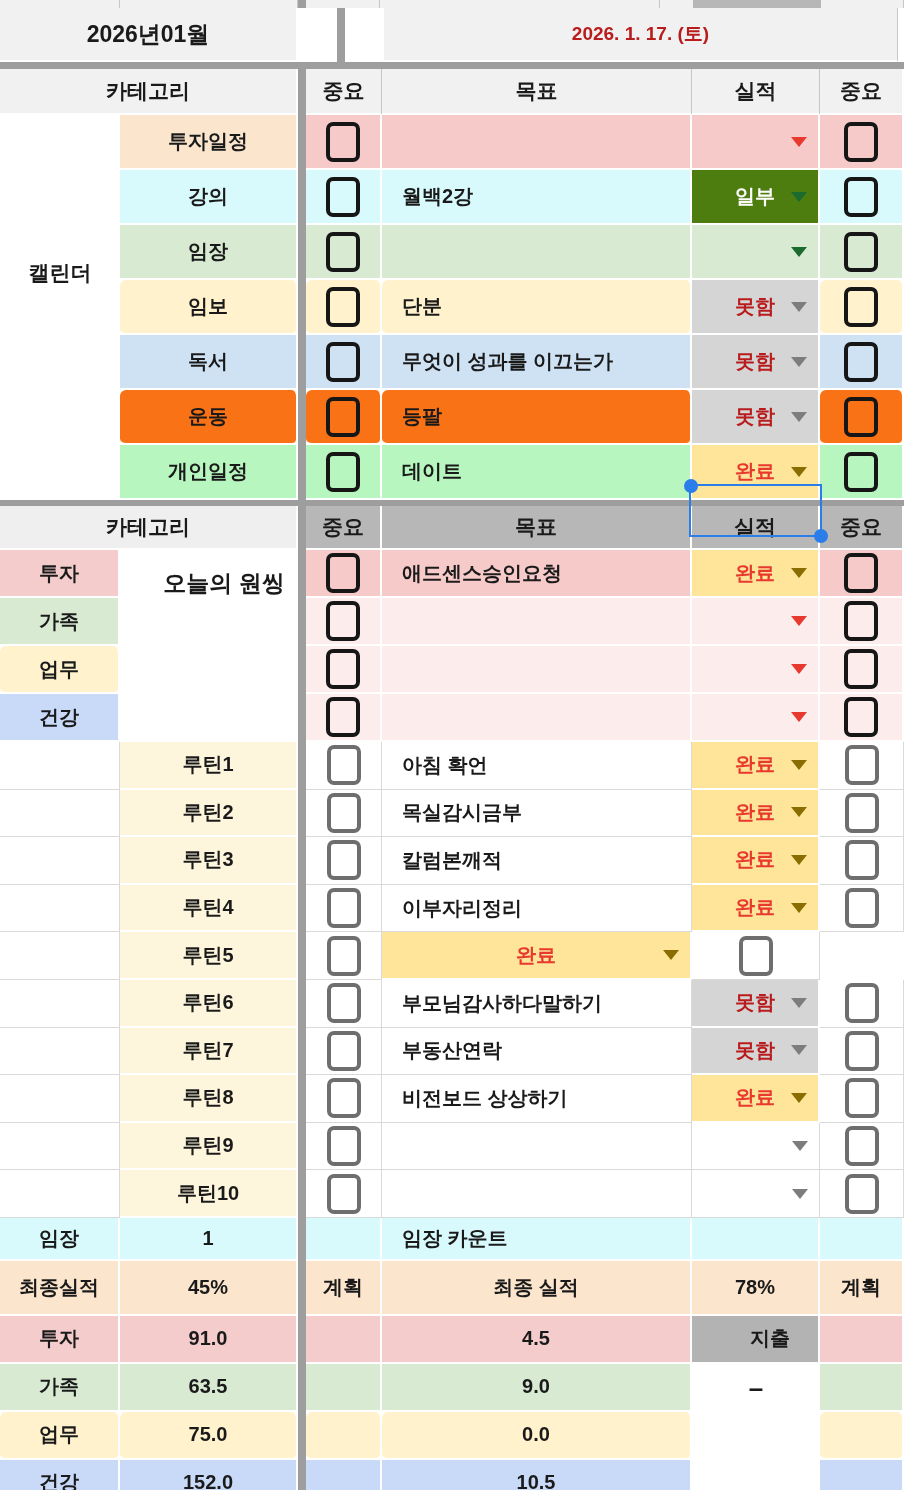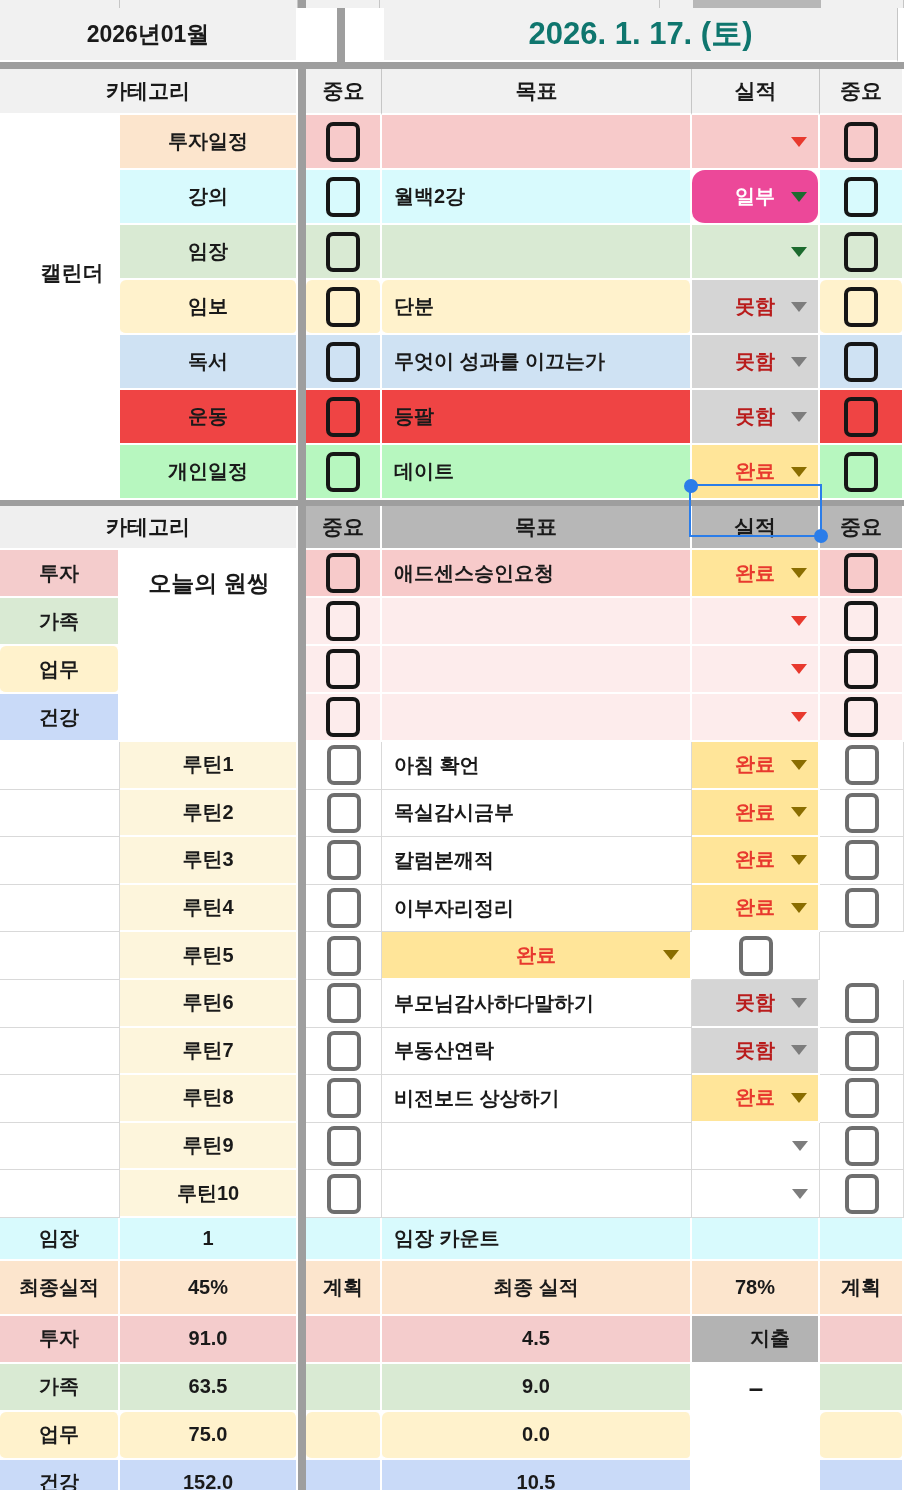--- a/index.html
+++ b/index.html
@@ -6,52 +6,52 @@
   body{font-family:"Liberation Sans","DejaVu Sans",sans-serif;font-weight:700;color:#1a1a1a;}
   .sheet{position:relative;width:904px;height:1490px;background:#fff;overflow:hidden;}
   .r{display:grid;grid-template-columns:120px 178px 8px 76px 310px 128px 84px;}
   .t3{display:grid;grid-template-columns:298px 8px 514px 84px;gap:39px;}
   .sl{display:grid;grid-template-columns:120px 178px 8px 74px 280px 33px 128px 83px;}
   .h8{height:8px}.h54{height:54px}.h46{height:46px}.h47{height:55px}.h44{height:44px}
   .h48{height:48px}.h43{height:43px}.hr{height:47.6px}.h7{height:7px}.h6{height:6px}
   .c{display:flex;align-items:center;justify-content:center;box-sizing:border-box;
      border-right:2px solid #fff;border-bottom:2px solid #fff;overflow:hidden;white-space:nowrap;
      font-size:20px;}
-  .left{justify-content:flex-start;padding-left:12px;}
+  .left{justify-content:flex-start;padding-left:20px;}
   .wc{background:#fff;border-right:1px solid #d9d9d9;border-bottom:1px solid #d9d9d9;}
   .nob{background:#fff;border:0;}
   .bar{background:#9e9e9e;border:0;}
   .hline{background:#9e9e9e;}
   .lg{background:#f1f1f1;}
   .lg2{background:#efefef;}
   .gyh{background:#b7b7b7;}
   .gyc{background:#b3b3b3;padding-left:30px;}
   .peach{background:#fce5cd;}
   .pk{background:#f7caca;}
   .pk2{background:#fdecec;}
   .spk{background:#f4cccc;}
   .cy{background:#d8fafd;}
   .gr{background:#d9ead3;}
   .cr{background:#fff2cc;border-radius:6px;}
   .crl{background:#fdf5dc;}
   .bl{background:#cfe2f3;}
   .sbl{background:#c9daf8;}
-  .pu{background:#ef4444;}
+  .pu{background:#f97316;border-radius:6px;}
   .gn{background:#b7f7bf;}
   .st{position:relative;}
   .s-done{background:#ffe599;color:#e8392e;}
-  .s-part{background:#ec4899;color:#ffffff;border-radius:13px;}
+  .s-part{background:#4d7c0f;color:#ffffff;}
   .s-fail{background:#d5d5d5;color:#b91c1c;}
   .tri{position:absolute;right:11px;top:50%;transform:translateY(-50%);width:0;height:0;
        border-left:8px solid transparent;border-right:8px solid transparent;border-top:10px solid #e8392e;}
   .tri.yel{border-top-color:#8a6d00}.tri.gry{border-top-color:#7d7d7d}.tri.grn{border-top-color:#1c6b2e}
   .cb{width:26px;height:32px;border:4px solid #161616;border-radius:7px;background:transparent;}
   .cb.gray{border-color:#6e6e6e;}
   .ov{position:absolute;display:flex;align-items:center;justify-content:center;font-size:21px;}
-  .date{color:#0f766e;font-size:31px;}
+  .date{color:#b91c1c;font-size:19px;}
   .ttl{font-size:23px;}
   .hd{font-size:21px;}
   .selbox{position:absolute;left:689px;top:484px;width:133px;height:53px;border:2px solid #2b7de9;box-sizing:border-box;}
   .hdl{position:absolute;width:14px;height:14px;border-radius:50%;background:#2b7de9;}
   .tick{border-right:1px solid #c6c6c6;}
   .dash{font-size:26px;}
 </style>
 </head>
 <body>
 
@@ -502,21 +502,21 @@
       <div class="c pu">기타</div>
       <div class="c pu">26.5</div>
       <div class="bar"></div>
       <div class="c pu"></div>
       <div class="c pu">0.0</div>
       <div class="nob"></div>
       <div class="c pu"></div>
     </div>
   </div>
 
-  <div class="ov" style="left:12px;top:108px;width:120px;height:329px;">캘린더</div>
-  <div class="ov" style="left:120px;top:487px;width:178px;height:192px;font-size:23px;">오늘의 원씽</div>
+  <div class="ov" style="left:0;top:108px;width:120px;height:329px;">캘린더</div>
+  <div class="ov" style="left:135px;top:487px;width:178px;height:192px;font-size:23px;">오늘의 원씽</div>
   <div class="ov dash" style="left:692px;top:1293px;width:128px;height:190px;">–</div>
 
   <div class="selbox"></div>
   <div class="hdl" style="left:684px;top:479px;"></div>
   <div class="hdl" style="left:814px;top:529px;"></div>
 
 </div>
 
 </body></html>

